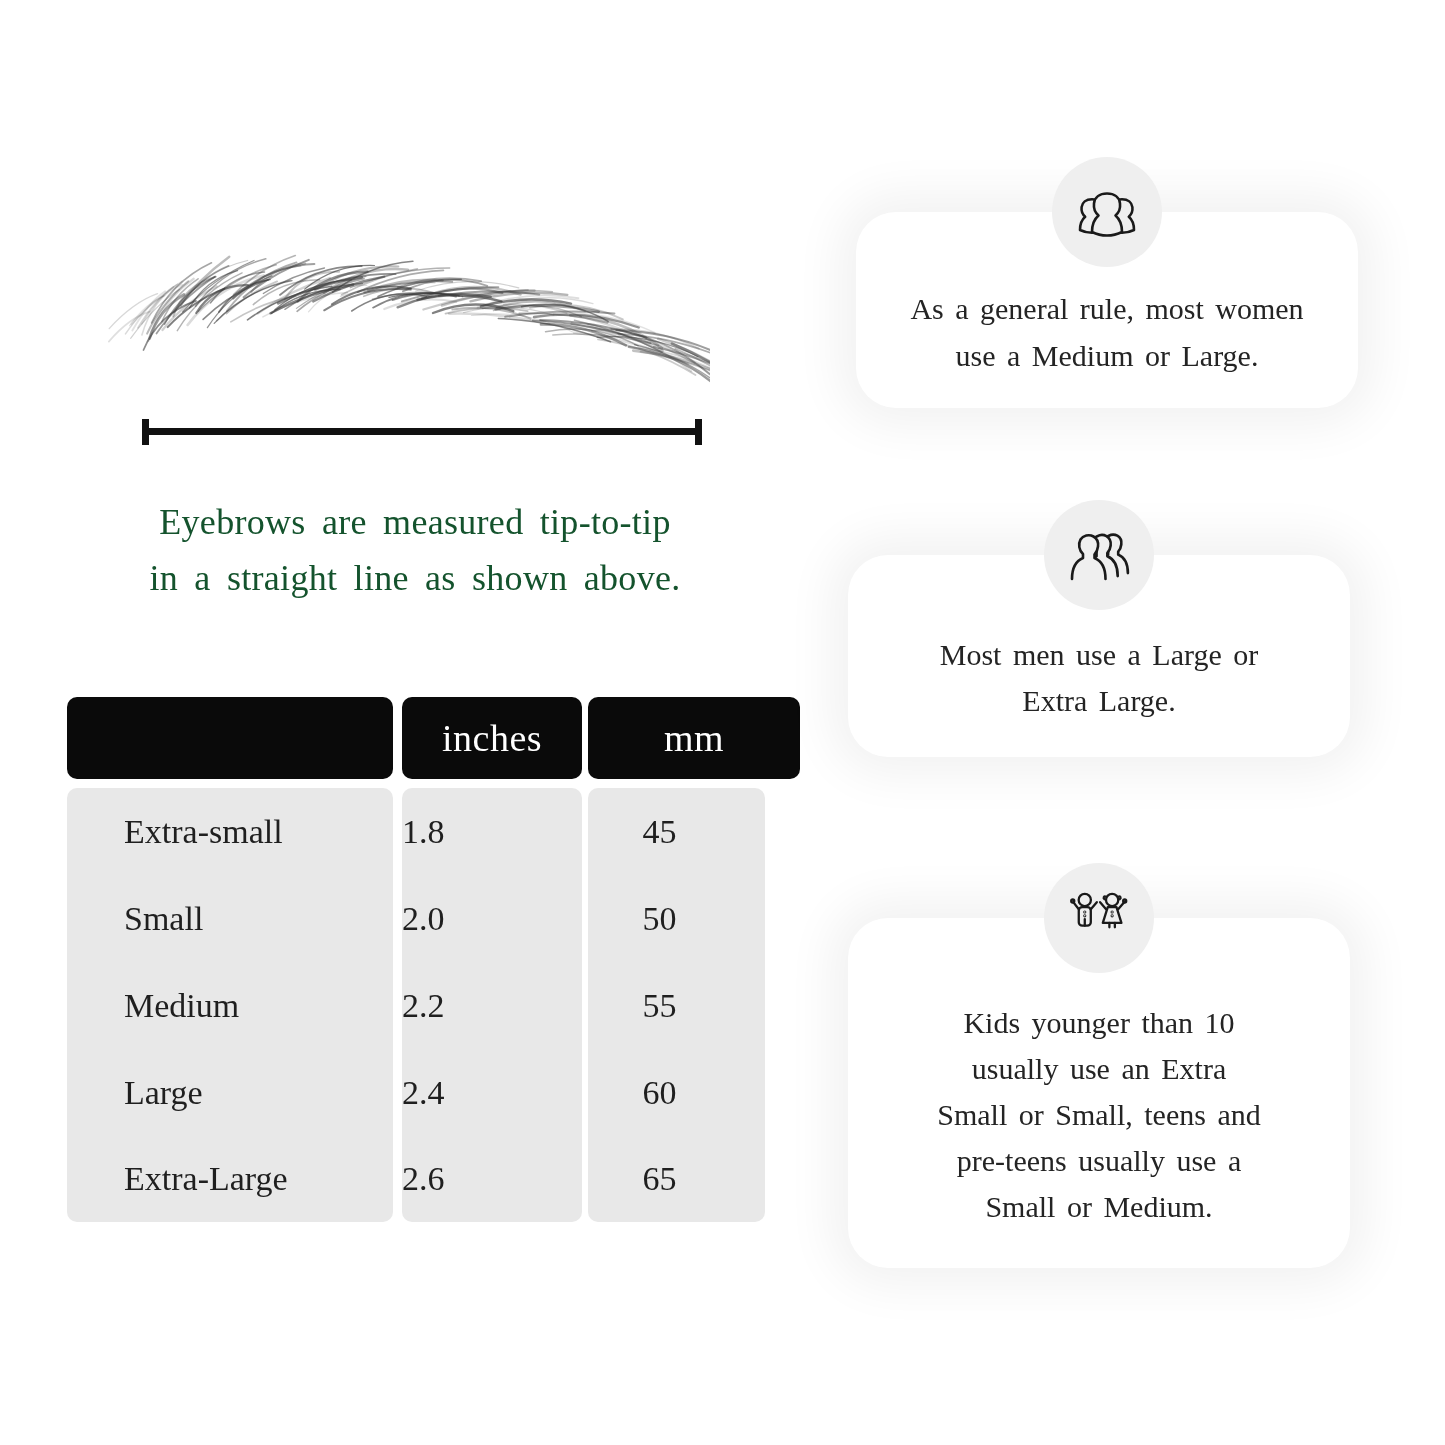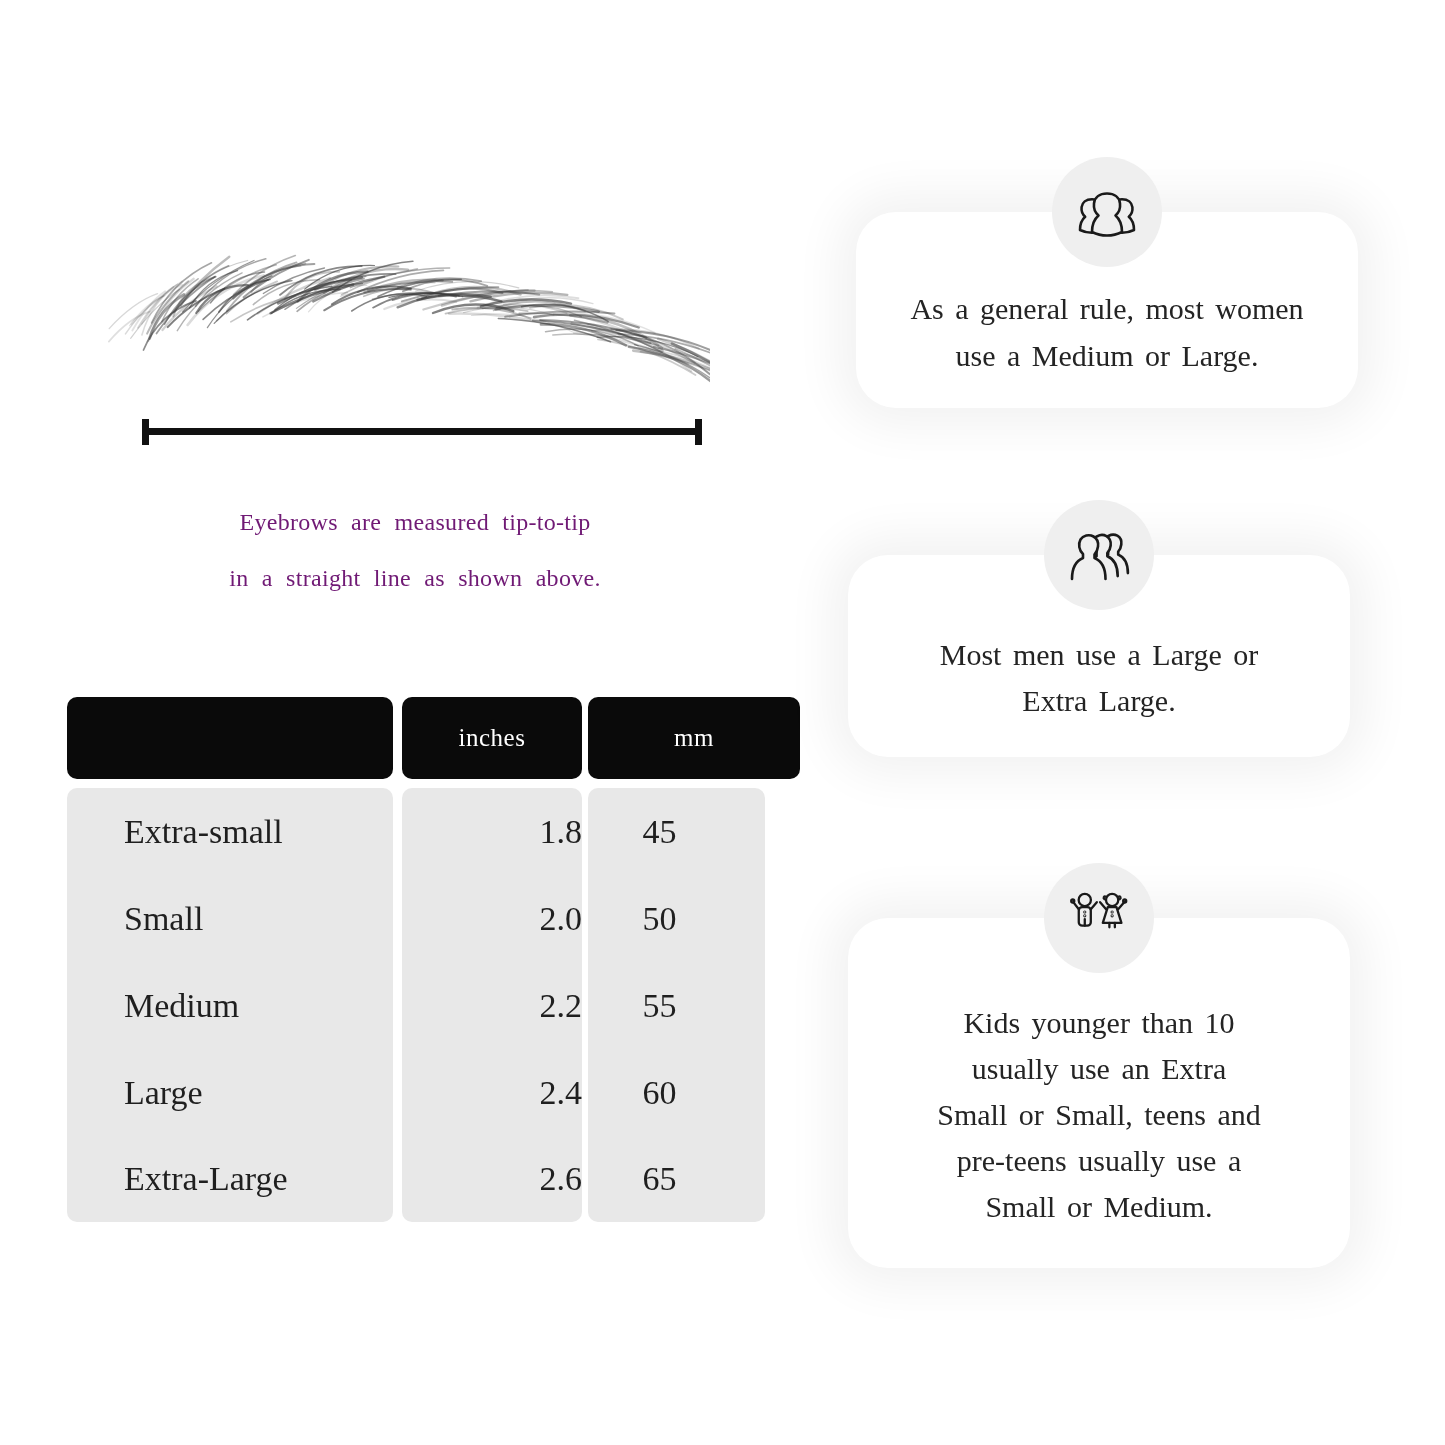--- a/index.html
+++ b/index.html
@@ -11,32 +11,32 @@
   .brow-svg{position:absolute;left:90px;top:228px;width:620px;height:175px;}
   .m-line{
     position:absolute;left:142px;top:419px;width:546px;height:26px;
     border-left:7px solid #111;border-right:7px solid #111;
   }
   .m-line::after{
     content:"";position:absolute;left:0;top:9px;width:100%;height:7px;background:#111;
   }
   .caption{
     position:absolute;left:70px;top:494px;width:690px;text-align:center;
-    font-size:24px;line-height:56px;color:#701a75;word-spacing:7px;letter-spacing:.3px;
+    font-size:36px;line-height:56px;color:#14532d;word-spacing:7px;letter-spacing:.3px;
   }
   
   .hdr{position:absolute;top:697px;height:82px;background:#0a0a0a;border-radius:10px;
        color:#fff;display:flex;align-items:center;justify-content:center;
-       font-size:25px;letter-spacing:.5px;}
+       font-size:38px;letter-spacing:.5px;}
   .h1{left:67px;width:326px;} .h2{left:402px;width:180px;} .h3{left:588px;width:212px;}
   .colbg{position:absolute;top:788px;height:434px;background:#e8e8e8;border-radius:10px;}
   .c1{left:67px;width:326px;} .c2{left:402px;width:180px;} .c3{left:588px;width:177px;}
   .trow{position:absolute;left:67px;width:698px;height:87px;font-size:34px;padding-left:19px;}
   .cell-size{position:absolute;left:57px;top:0;width:260px;line-height:87px;text-align:left;}
-  .cell-in{position:absolute;left:335px;top:0;width:180px;line-height:87px;text-align:right;}
+  .cell-in{position:absolute;left:335px;top:0;width:180px;line-height:87px;text-align:left;}
   .cell-mm{position:absolute;left:521px;top:0;width:143px;line-height:87px;text-align:center;}
   
   .card{
     position:absolute;width:502px;background:#ffffff;border-radius:40px;
     box-shadow:0 0 48px 18px rgba(0,0,0,0.055);
   }
   .card1{left:856px;top:212px;height:196px;}
   .card2{left:848px;top:555px;height:202px;}
   .card3{left:848px;top:918px;height:350px;}
   .icon-circle{

